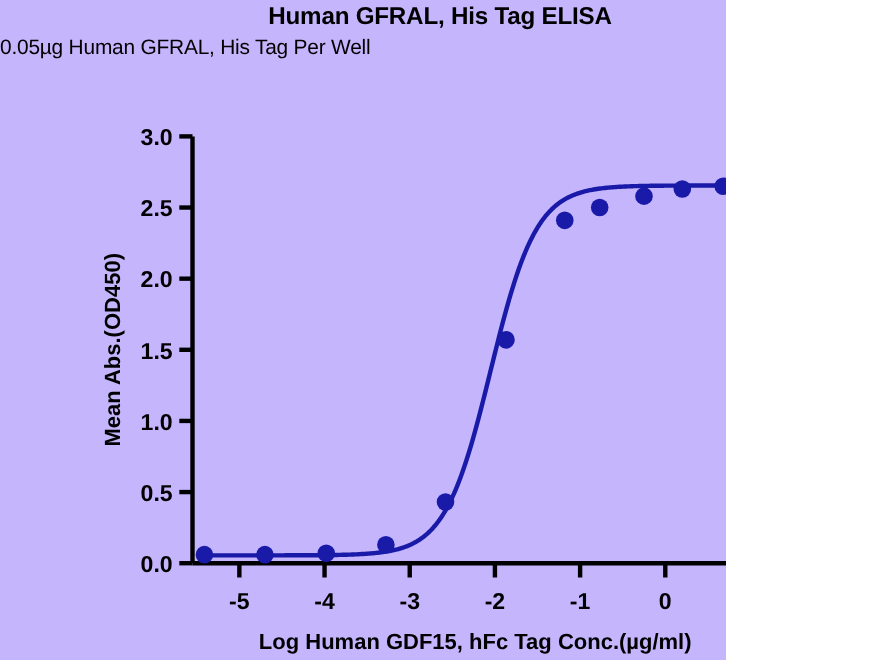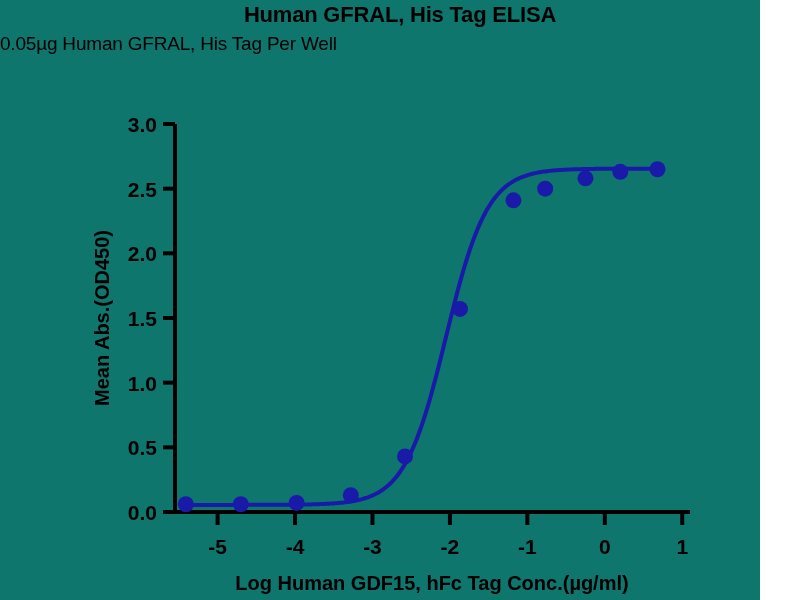--- a/index.html
+++ b/index.html
@@ -2,23 +2,23 @@
 <html><head>
 <meta charset="utf-8">
 <style>
   html, body {
     margin: 0;
     padding: 0;
     background: #ffffff;
   }
   #page {
     position: relative;
-    width: 760px;
+    width: 660px;
     height: 600px;
-    background: #0f766e;
+    background: #c4b5fd;
     overflow: hidden;
     font-family: "Liberation Sans", sans-serif;
   }
   #chart-title {
     position: absolute;
     left: 0;
     top: 2px;
     width: 800px;
     text-align: center;
     font-size: 22px;

